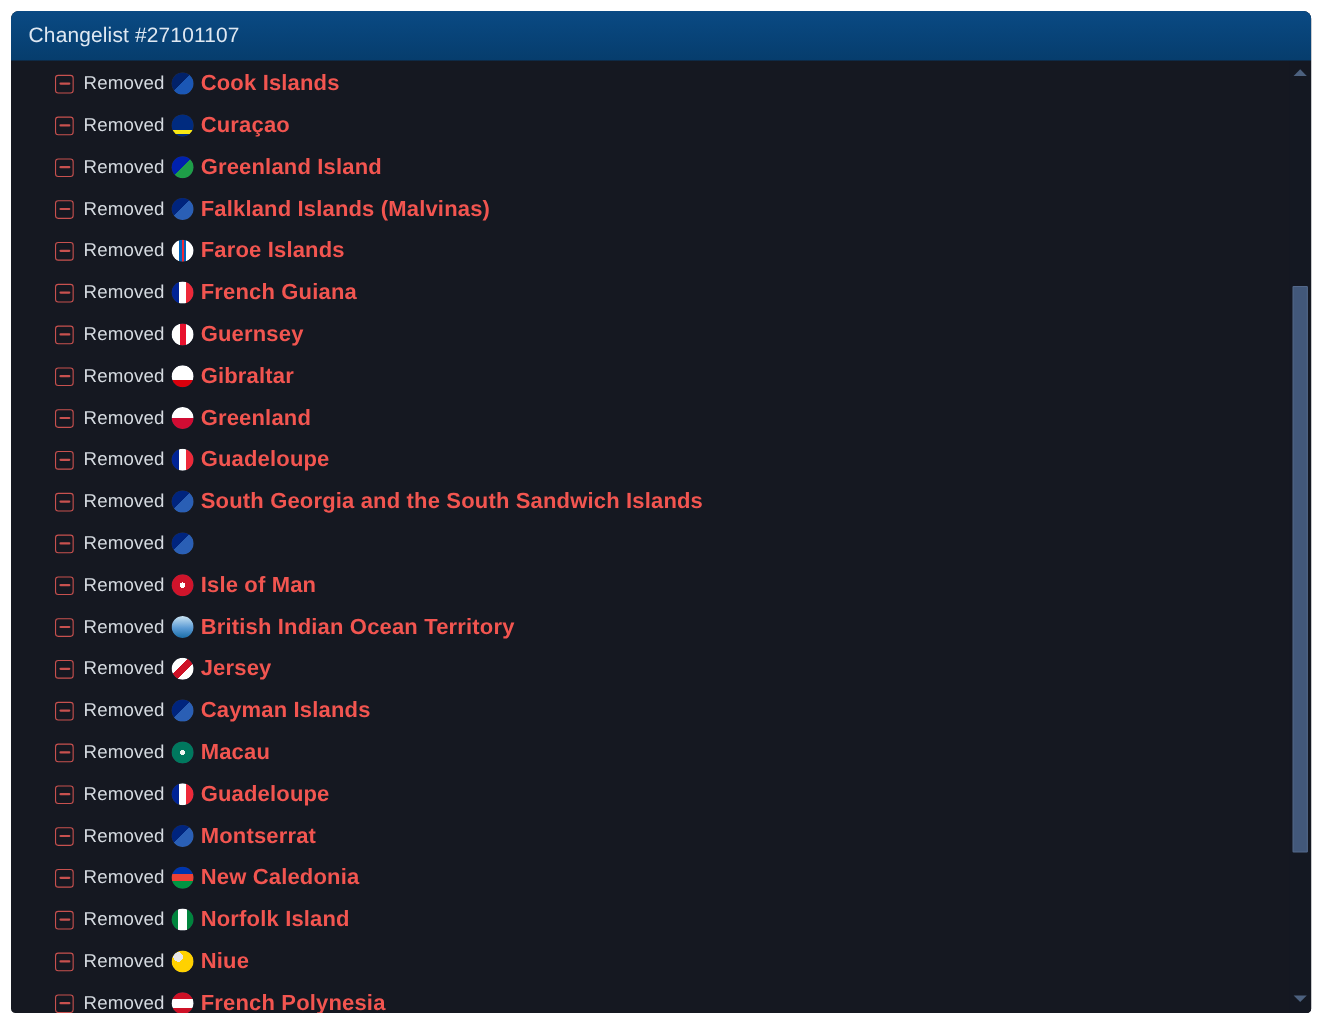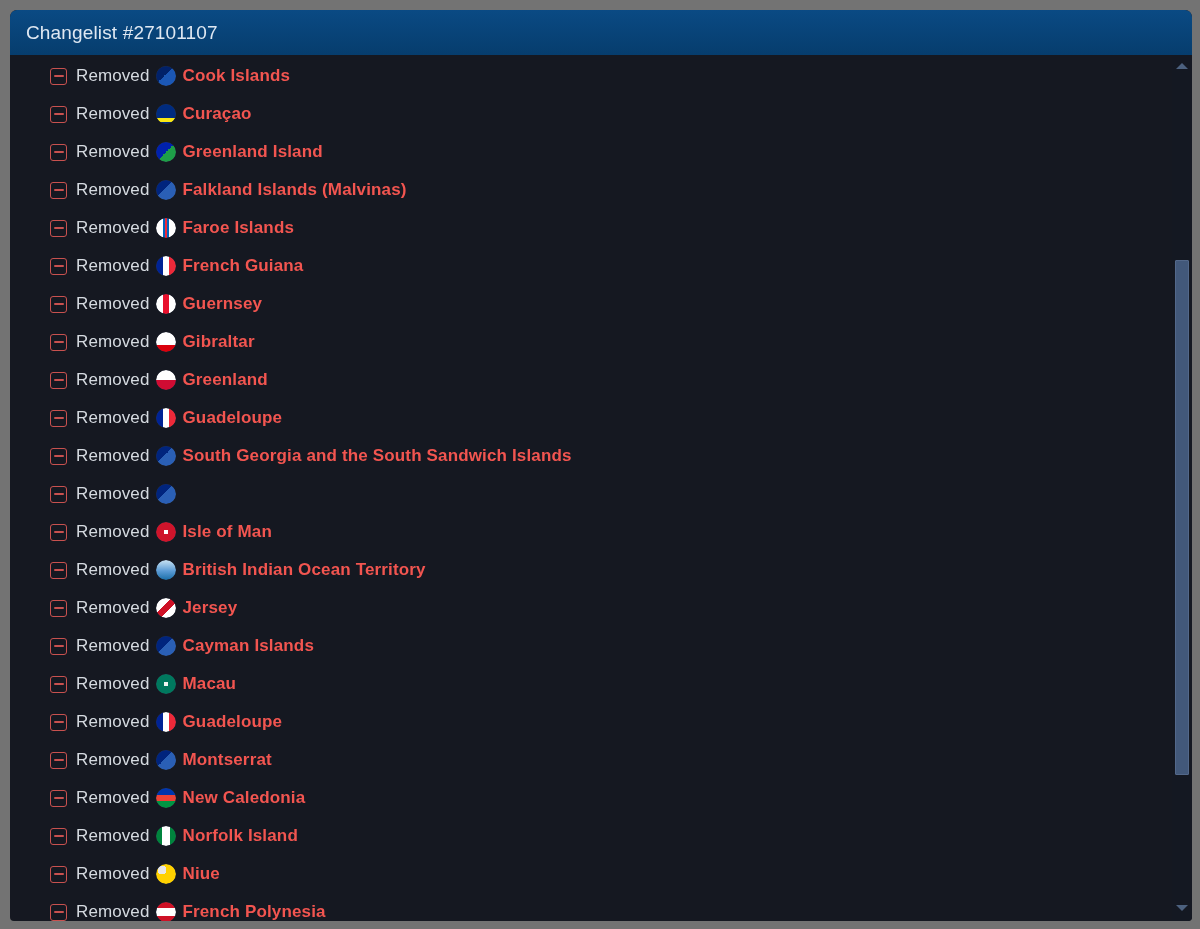--- a/index.html
+++ b/index.html
@@ -15,21 +15,21 @@
     font-family: "Liberation Sans", sans-serif;
     -webkit-font-smoothing: antialiased;
   }
 
   .window {
     position: absolute;
     left: 0;
     top: 0;
     width: 1200px;
     height: 929px;
-    background: #737373;
+    background: #ffffff;
     box-sizing: border-box;
     padding: 10px 8px 8px 10px;
   }
 
   .panel {
     position: relative;
     width: 100%;
     height: 100%;
     background: #151821;
     border-radius: 7px 7px 4px 4px;
@@ -135,21 +135,21 @@
     background: #2b3242;
   }
   .flag .fl {
     position: absolute;
     inset: 0;
     border-radius: 50%;
   }
 
   .country-name {
     color: #f25550;
-    font-size: 17px;
+    font-size: 20px;
     font-weight: bold;
     letter-spacing: 0.15px;
   }
 
   
   .scrollbar {
     position: absolute;
     top: 45px;
     right: 0;
     bottom: 0;

